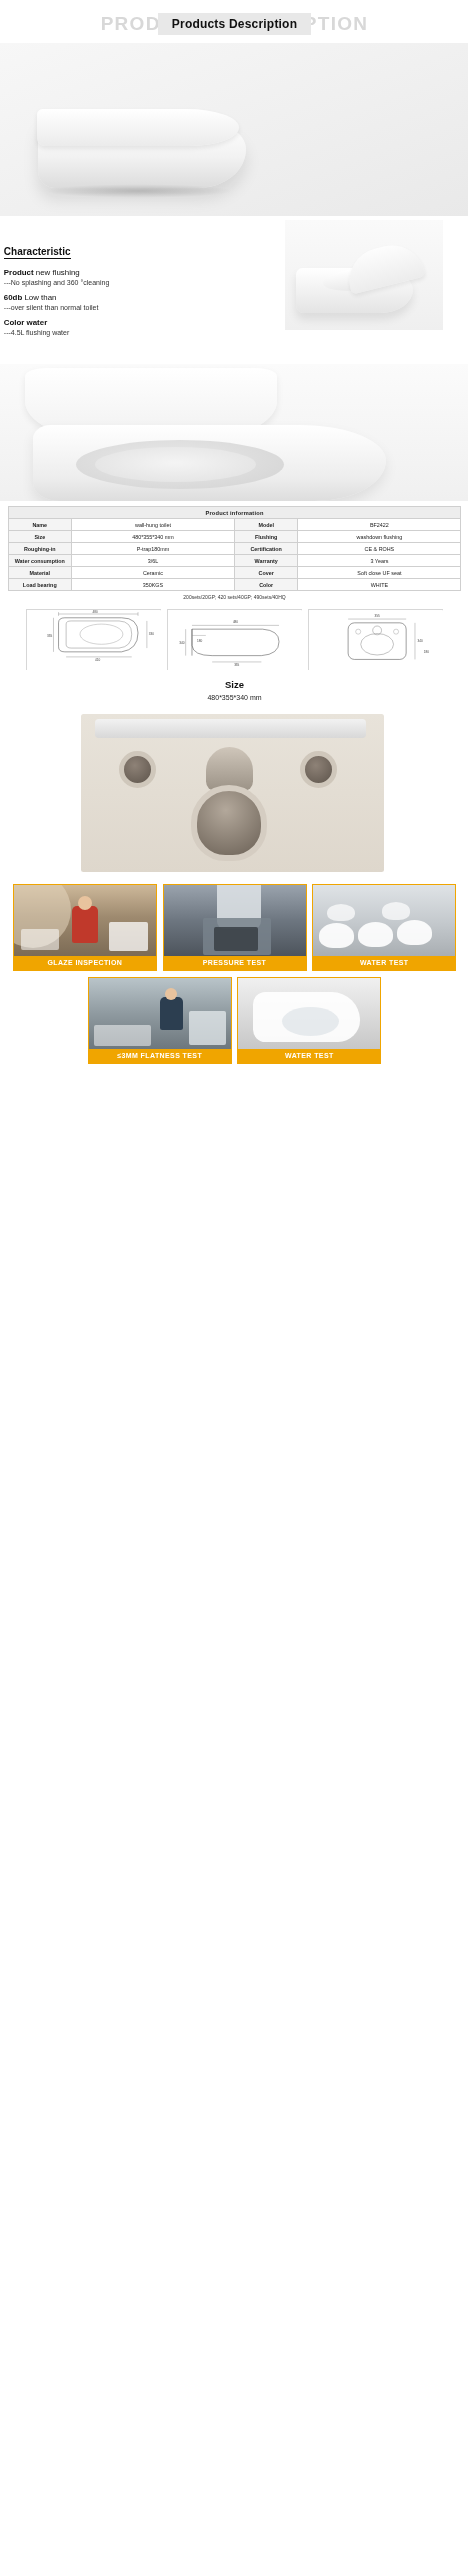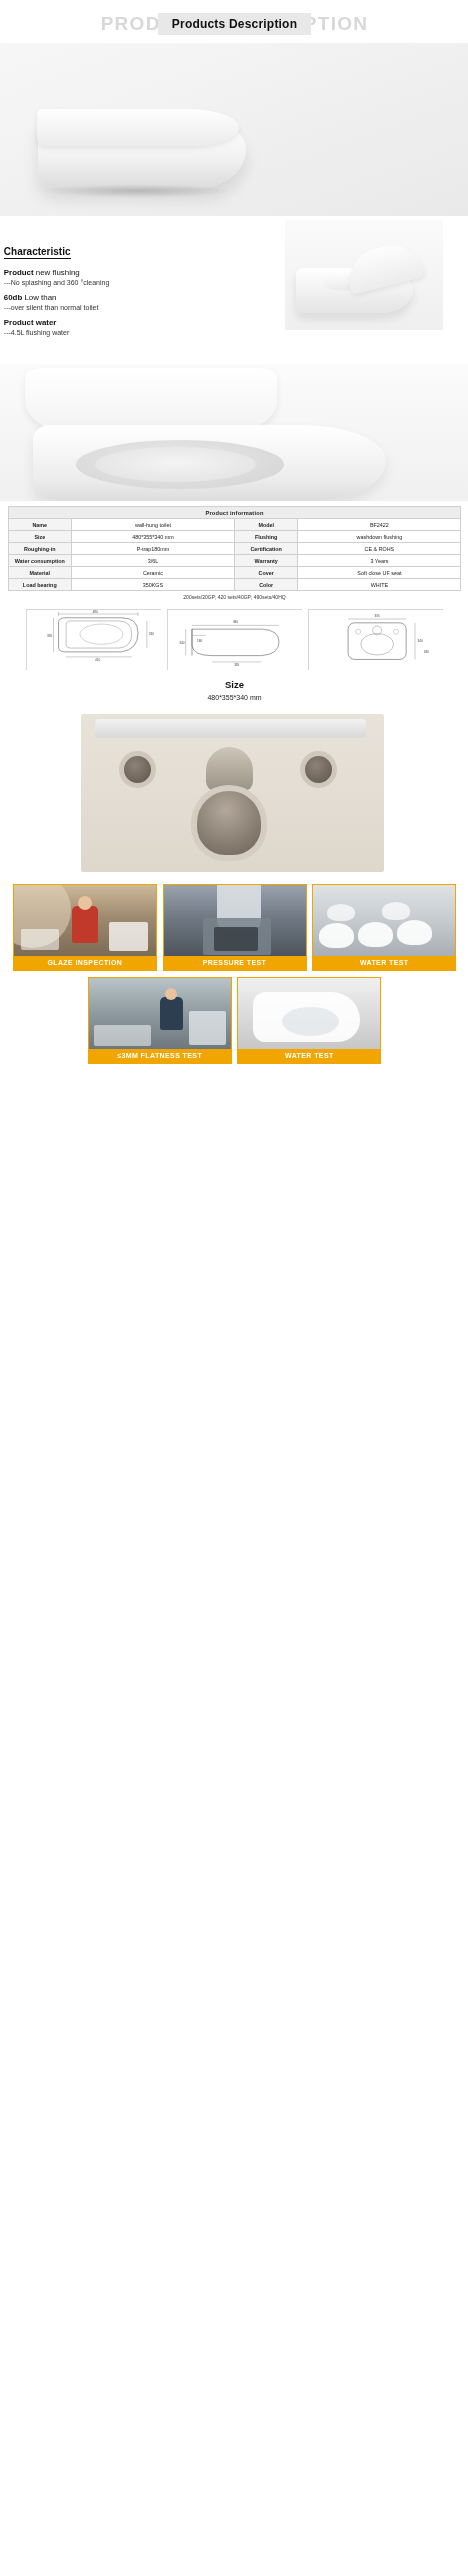--- a/index.html
+++ b/index.html
@@ -416,21 +416,21 @@
 
       <div class="feat">
         <div class="feat-head">
           <b>60db</b><span> Low than</span>
         </div>
         <div class="feat-sub">---over silent than normal toilet</div>
       </div>
 
       <div class="feat">
         <div class="feat-head">
-          <b>Product water</b><span></span>
+          <b>Color water</b><span></span>
         </div>
         <div class="feat-sub">---4.5L flushing water</div>
       </div>
     </div>
   </div>
 
   <div class="bowl-photo">
     <div class="bp-lid"></div>
     <div class="bp-hinge"></div>
     <div class="bp-rim"></div>

